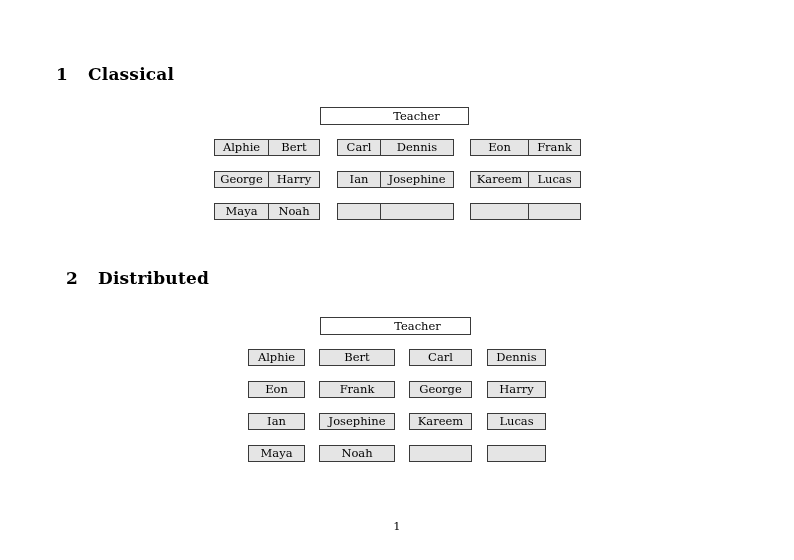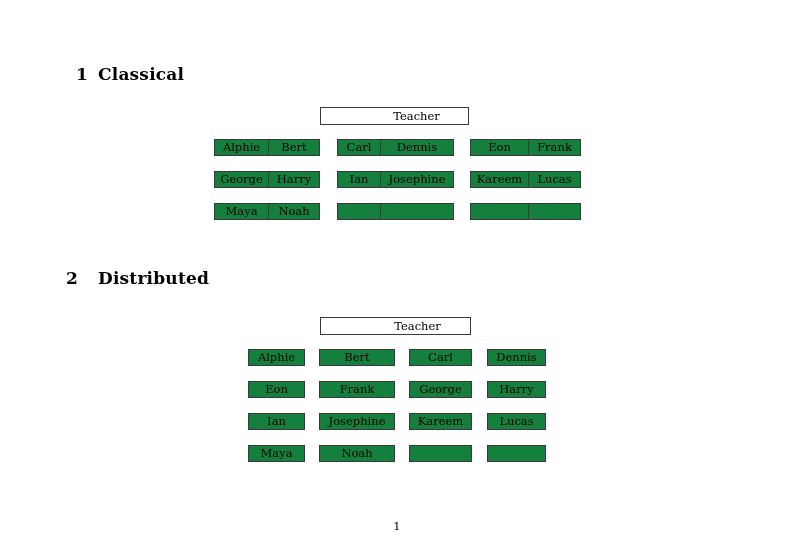--- a/index.html
+++ b/index.html
@@ -28,28 +28,28 @@
     position: absolute;
     font-weight: bold;
     font-size: 17px;
     letter-spacing: 0.2px;
     white-space: nowrap;
   }
   .section-heading .sec-num {
     display: inline-block;
     width: 32px;
   }
-  #heading-classical   { left: 66px; top: 64px; text-align: center; }
+  #heading-classical   { left: 56px; top: 64px; }
   #heading-distributed { left: 66px; top: 268px; }
 
   
   .cell {
     box-sizing: border-box;
     border: 1px solid #3a3a3a;
-    background: #15803d;
+    background: #e5e5e5;
     font-size: 11.5px;
     line-height: 1;
     display: flex;
     align-items: center;
     justify-content: center;
     height: 17px;
     white-space: nowrap;
   }
 
   .teacher-box {

